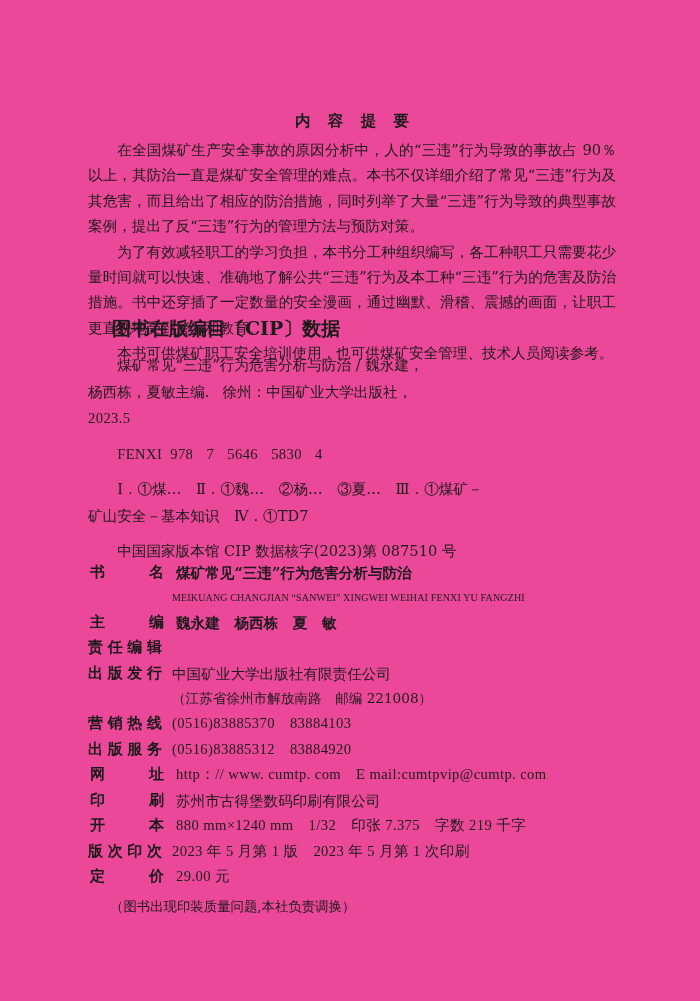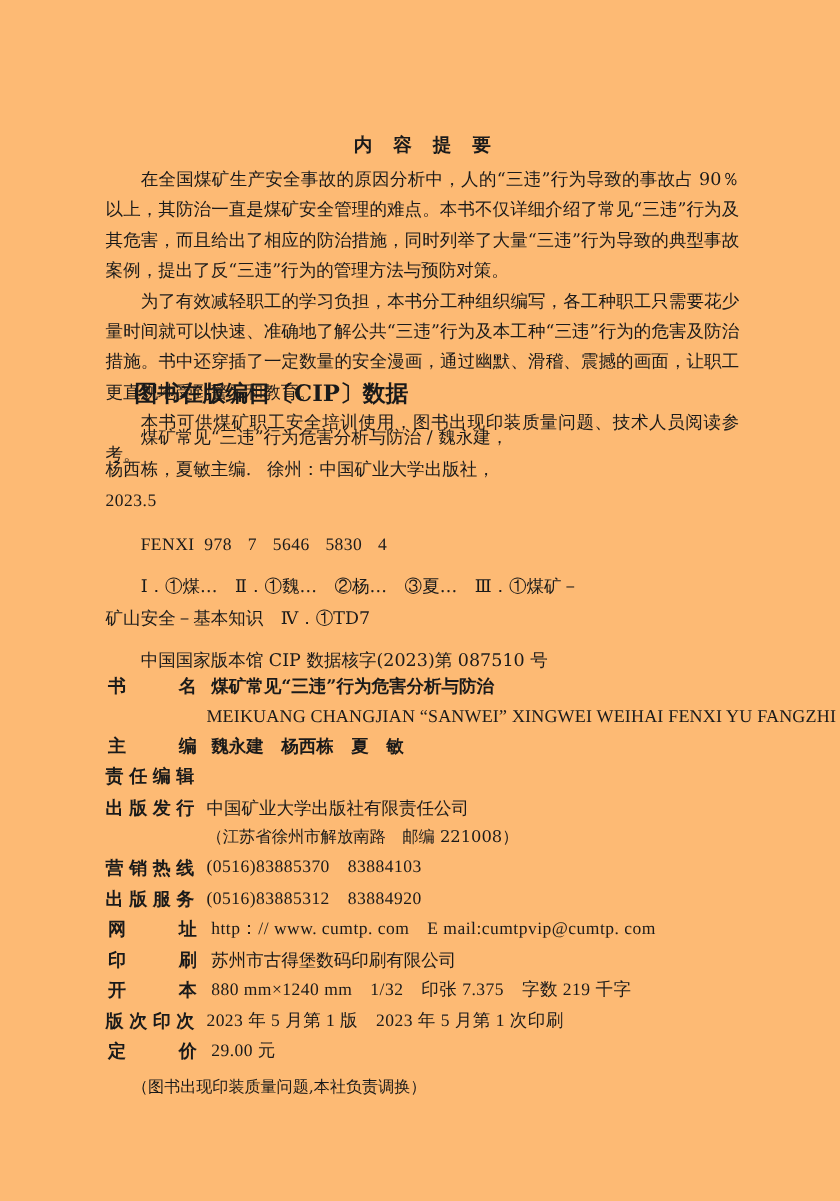--- a/index.html
+++ b/index.html
@@ -9,21 +9,21 @@
     background: #ffffff;
   }
   body {
     font-family: "Liberation Serif", "DejaVu Serif", serif;
     color: #1a1a1a;
   }
   #page {
     position: relative;
     width: 700px;
     height: 1001px;
-    background: #fdba74;
+    background: #ec4899;
     overflow: hidden;
     box-sizing: border-box;
   }
   
   .block {
     position: absolute;
     left: 88px;
     width: 528px;
   }
   .cn {
@@ -128,42 +128,42 @@
     line-height: 24px;
     font-size: 13.4px;
   }
   .subline-cn {
     padding-left: 84px;
     line-height: 25px;
     font-size: 13.6px;
   }
   .romanized {
     font-family: "Liberation Serif", serif;
-    font-size: 15px;
+    font-size: 10px;
     letter-spacing: 0.15px;
     white-space: nowrap;
   }
   .footnote {
     padding-left: 22px;
     font-size: 13.4px;
     line-height: 26px;
     margin-top: 4px;
   }
 </style>
 </head>
 <body>
 
 <div id="page">
 
   <div class="block abstract-title cn">内 容 提 要</div>
 
   <div class="block abstract-body cn">
     <p>在全国煤矿生产安全事故的原因分析中，人的“三违”行为导致的事故占 90％以上，其防治一直是煤矿安全管理的难点。本书不仅详细介绍了常见“三违”行为及其危害，而且给出了相应的防治措施，同时列举了大量“三违”行为导致的典型事故案例，提出了反“三违”行为的管理方法与预防对策。</p>
     <p>为了有效减轻职工的学习负担，本书分工种组织编写，各工种职工只需要花少量时间就可以快速、准确地了解公共“三违”行为及本工种“三违”行为的危害及防治措施。书中还穿插了一定数量的安全漫画，通过幽默、滑稽、震撼的画面，让职工更直观地受到警示和教育。</p>
-    <p>本书可供煤矿职工安全培训使用，图书出现印装质量问题、技术人员阅读参考。</p>
+    <p>本书可供煤矿职工安全培训使用，也可供煤矿安全管理、技术人员阅读参考。</p>
   </div>
 
   <div class="block cip-heading cn">图书在版编目〔CIP〕数据</div>
 
   <div class="block cip-body cn">
     <p class="ind">煤矿常见“三违”行为危害分析与防治 / 魏永建，</p>
     <p class="cip-line-plain"><span>杨西栋，夏敏主编.</span><span class="gapwide"></span><span>徐州：中国矿业大学出版社，</span></p>
     <p class="cip-line-plain num">2023.5</p>
     <p class="ind" style="margin-top:9px"><span class="num">FENXI</span><span class="gapmid"></span><span class="num">978</span><span class="gapwide"></span><span class="num">7</span><span class="gapwide"></span><span class="num">5646</span><span class="gapwide"></span><span class="num">5830</span><span class="gapwide"></span><span class="num">4</span></p>
     <p class="ind" style="margin-top:9px">Ⅰ．①煤…　Ⅱ．①魏…　②杨…　③夏…　Ⅲ．①煤矿－</p>

